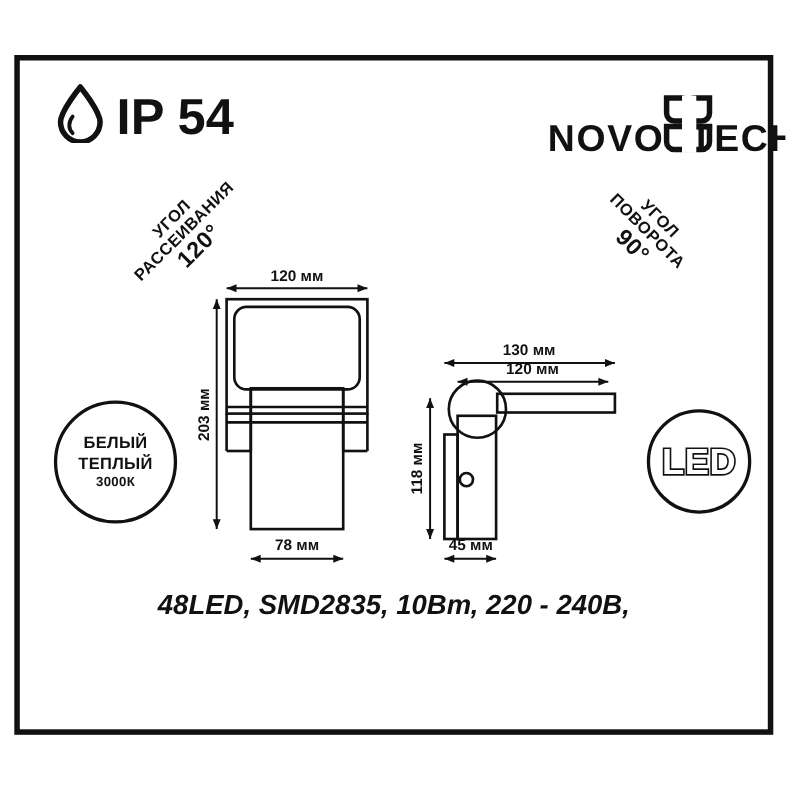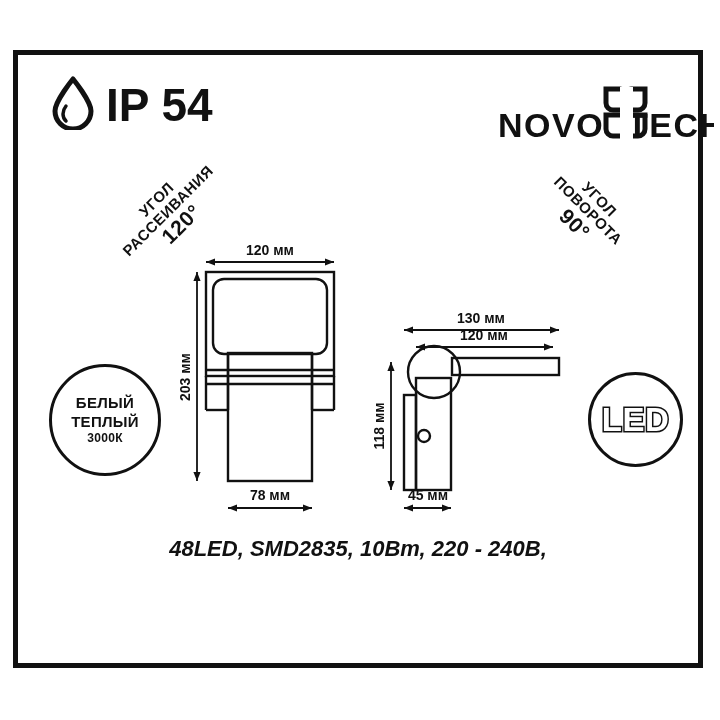--- a/index.html
+++ b/index.html
@@ -151,21 +151,21 @@
     font-weight: bold;
     fill: #111111;
   }
 
   
   .spec {
     position: absolute;
     left: 13px;
     width: 690px;
     text-align: center;
-    font-size: 22px;
+    font-size: 25px;
     font-weight: bold;
     font-style: italic;
     color: #111111;
     white-space: nowrap;
   }
   #spec-line-1 { top: 536px; }
   #spec-line-2 { top: 571px; }
 </style>
 </head>
 <body>

